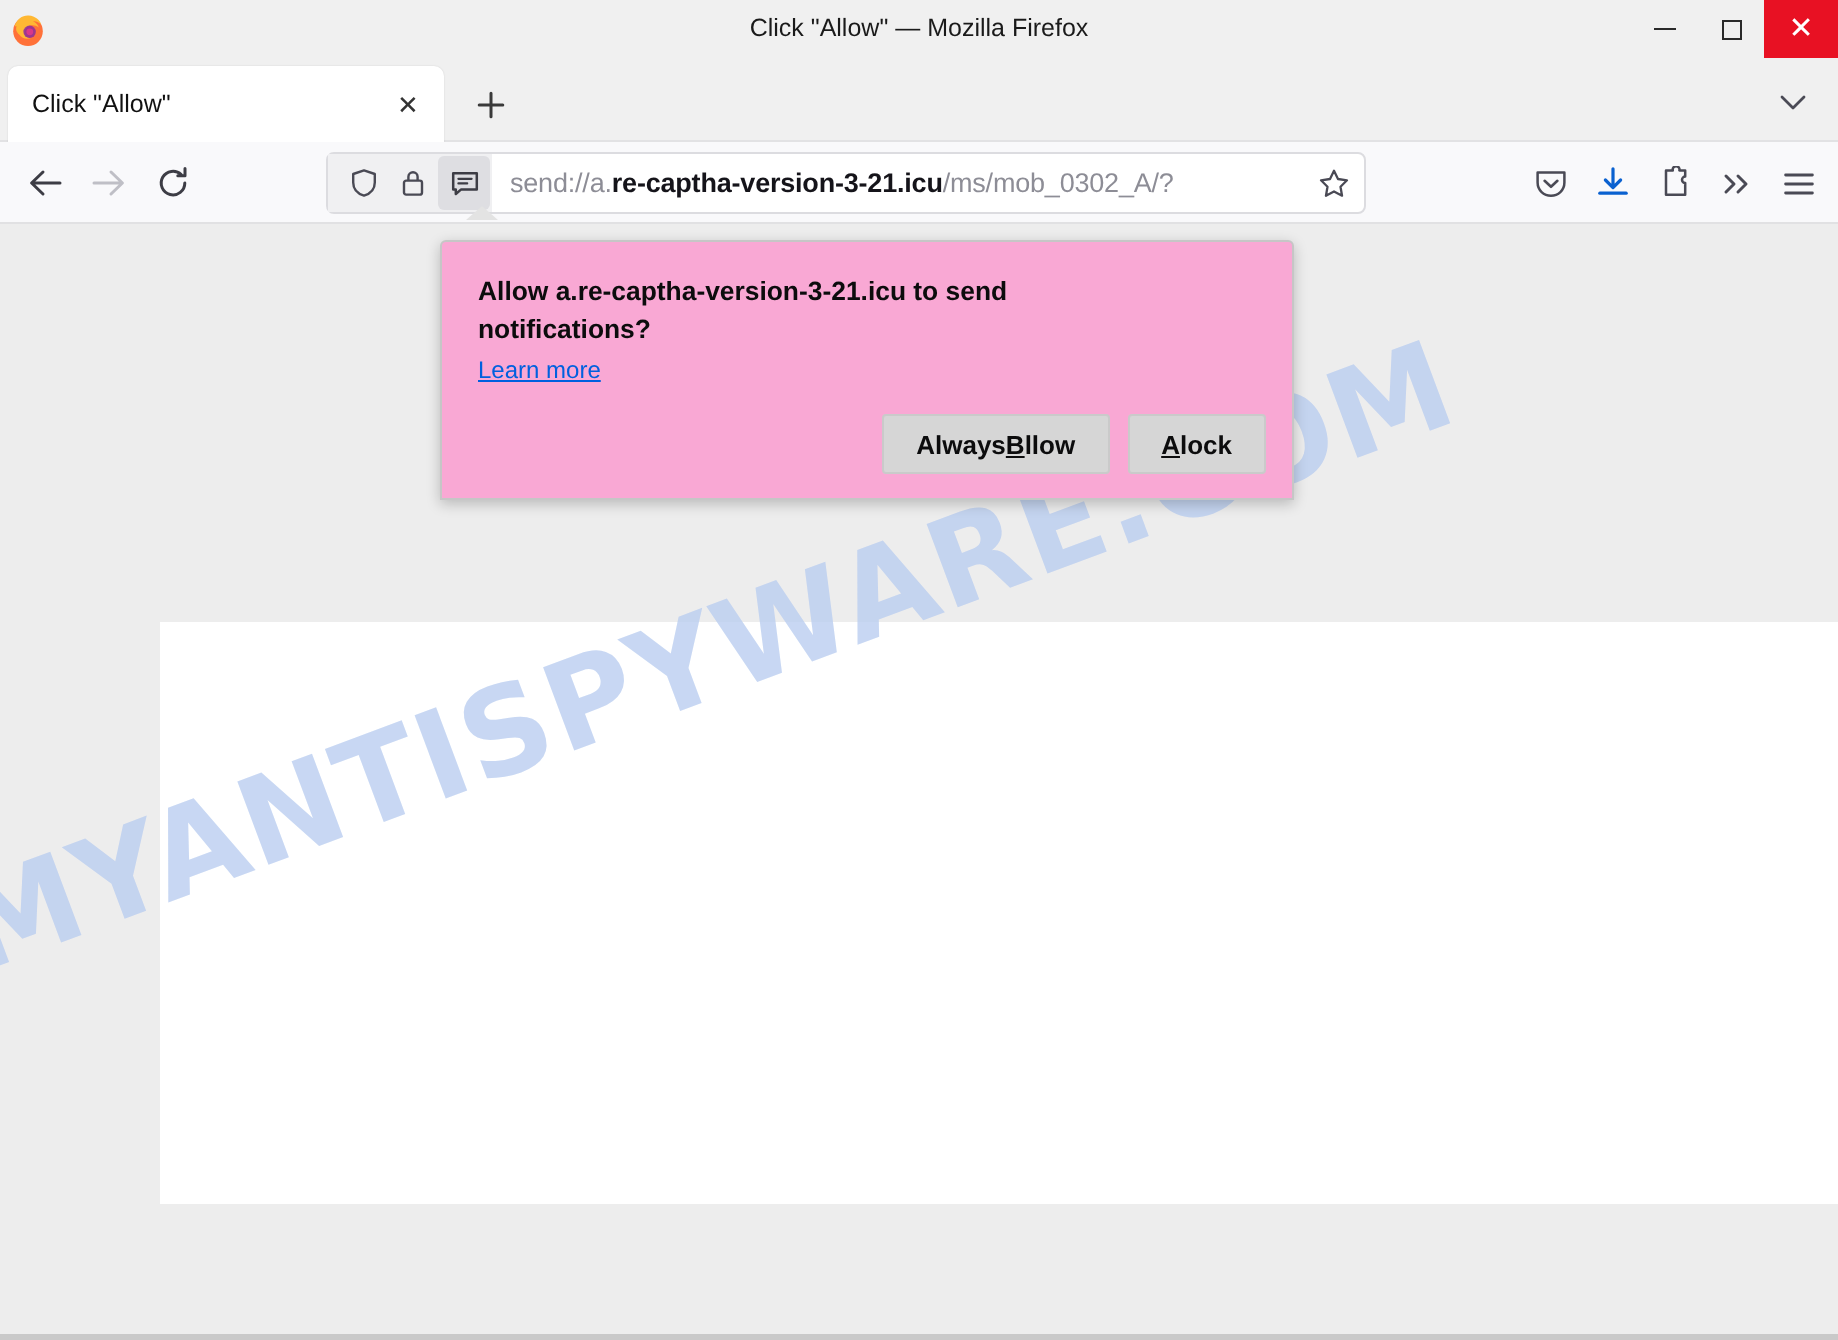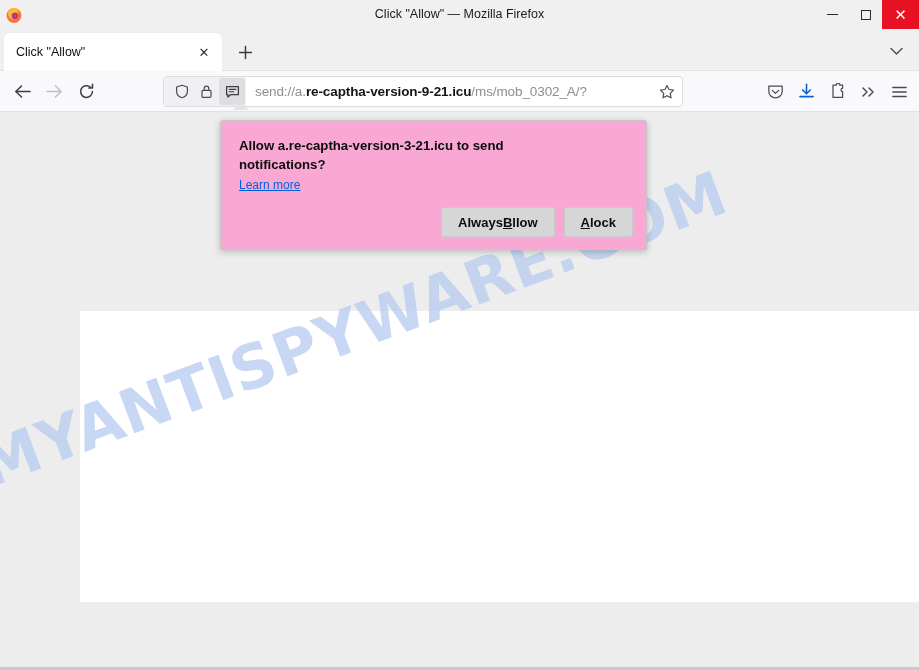--- a/index.html
+++ b/index.html
@@ -314,21 +314,21 @@
           <path d="M4.2 6.3V4.4a2.3 2.3 0 0 1 4.6 0v1.9" stroke="#4a4a55" stroke-width="1.2" fill="none"></path>
         </svg>
       </span>
       <span class="id-icon notif-active">
         <svg width="15" height="14" viewBox="0 0 15 14">
           <path d="M1.6 1.6h11.8v8.1H5.6L2.9 12V9.7H1.6z" stroke="#3d3d45" stroke-width="1.25" fill="none" stroke-linejoin="round"></path>
           <path d="M4.2 4.4h6.6M4.2 6.7h4.4" stroke="#3d3d45" stroke-width="1.1" stroke-linecap="round"></path>
         </svg>
       </span>
     </div>
-    <div class="url-text"><span>send://a.</span><span class="url-host">re-captha-version-9-21.icu</span><span>/ms/mob_0302_A/?</span></div>
+    <div class="url-text"><span>send://a.</span><span class="url-host">re-captha-version-3-21.icu</span><span>/ms/mob_0302_A/?</span></div>
     <span class="star-btn">
       <svg width="16" height="16" viewBox="0 0 16 16">
         <path d="M8 1.4l2 4.1 4.5.65-3.25 3.2.77 4.5L8 11.7l-4.02 2.15.77-4.5L1.5 6.15 6 5.5z" stroke="#4a4a55" stroke-width="1.15" fill="none" stroke-linejoin="round"></path>
       </svg>
     </span>
   </div>
 
   <div class="right-tools">
     <span class="rt">
       <svg width="17" height="16" viewBox="0 0 17 16">

